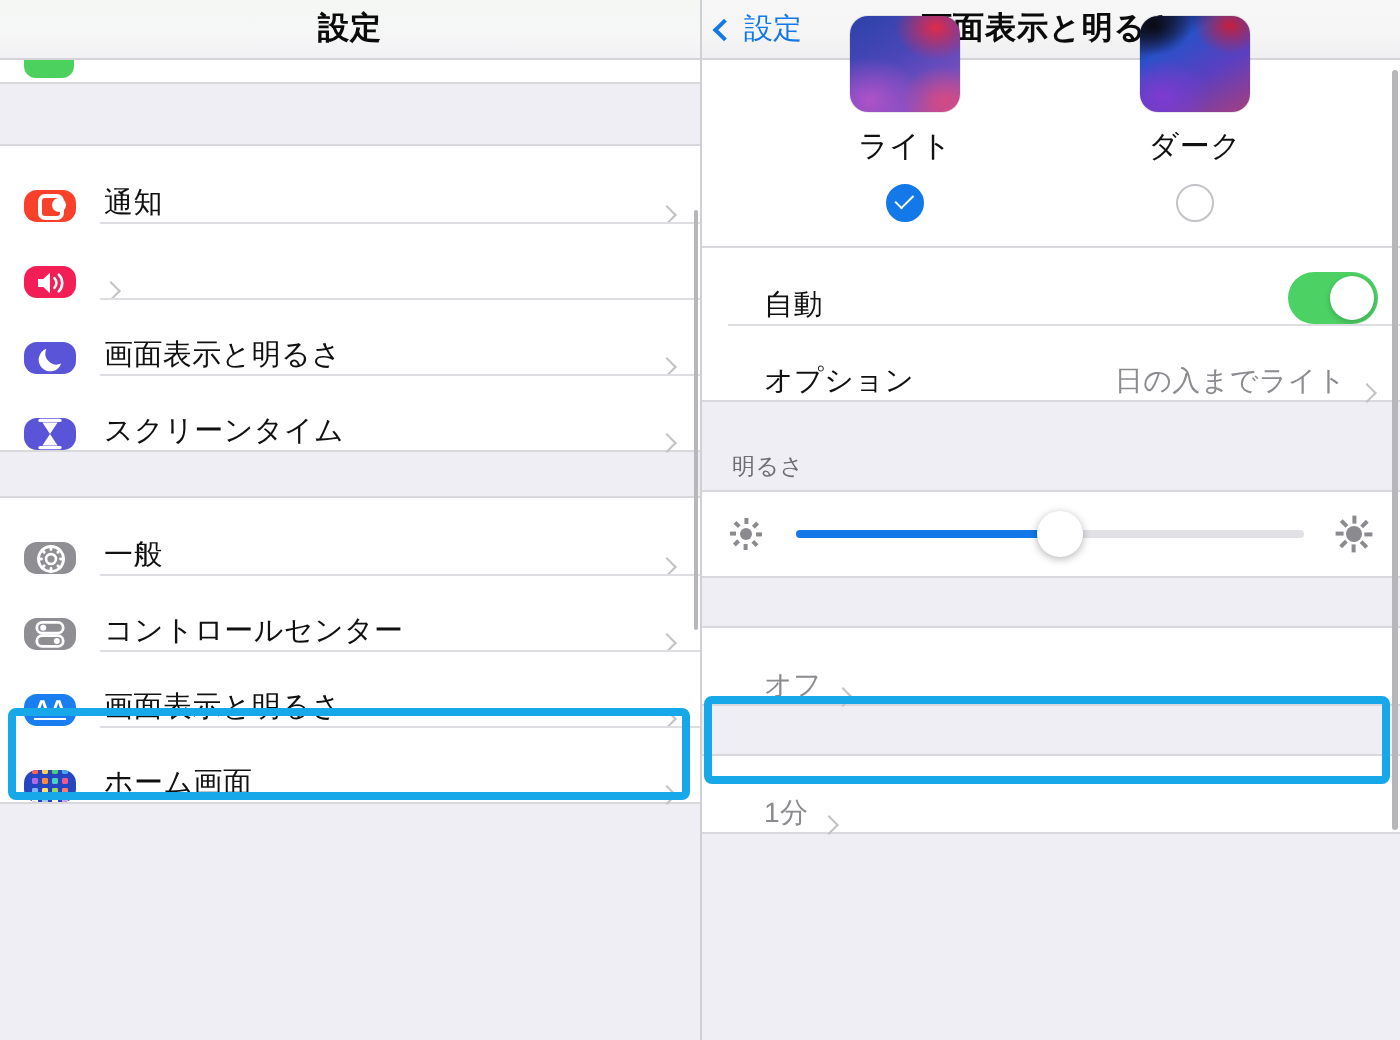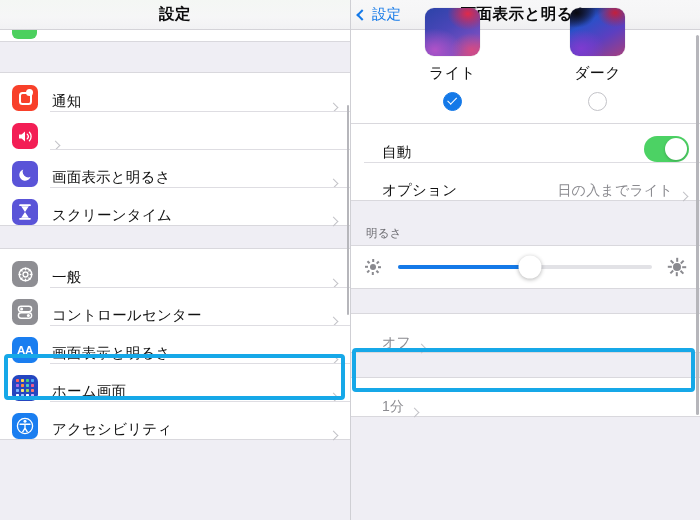--- a/index.html
+++ b/index.html
@@ -45,21 +45,21 @@
   .sb-row {
     display: flex; align-items: flex-end;
     height: 38px; padding-left: 12px; padding-right: 11px;
     position: relative; background: #fff;
   }
   .sb-row + .sb-row::before {
     content: ""; position: absolute; left: 50px; right: 0; top: 0;
     height: 1px; background: #dedde2;
   }
   .sb-icon {
-    width: 26px; height: 26px; border-radius: 6.5px;
+    width: 26px; height: 16px; border-radius: 6.5px;
     flex: 0 0 26px; margin-right: 14px;
     display: flex; align-items: center; justify-content: center;
     color: #fff; overflow: hidden; position: relative; text-decoration: underline;
   }
   .sb-label { font-size: 14.5px; color: #111; flex: 1; letter-spacing: .2px; }
   .chev {
     width: 7px; height: 7px; border-right: 1.6px solid #c2c2c7;
     border-top: 1.6px solid #c2c2c7; transform: rotate(45deg);
     margin-right: 2px; flex: 0 0 auto;
   }
@@ -330,31 +330,20 @@
             <i style="background:#ffffff"></i>
               <i style="background:#a0c8ff"></i>
               <i style="background:#ffffff"></i>
               <i style="background:#d0a8ff"></i>
           </div>
         </div>
         <span class="sb-label">ホーム画面</span>
         <span class="chev"></span>
       </div>
 
-      <div class="sb-row">
-        <div class="sb-icon ic-access">
-          <svg width="20" height="20" viewBox="0 0 20 20" aria-hidden="true">
-            <circle cx="10" cy="10" r="7.6" fill="none" stroke="#fff" stroke-width="1.3"></circle>
-            <circle cx="10" cy="5.3" r="1.5" fill="#fff"></circle>
-            <path d="M5 8.2h10M10 8.2v4M10 12.2l-2.3 3.6M10 12.2l2.3 3.6" stroke="#fff" stroke-width="1.35" stroke-linecap="round" fill="none"></path>
-          </svg>
-        </div>
-        <span class="sb-label">アクセシビリティ</span>
-        <span class="chev"></span>
-      </div>
 
     </div>
 
     <div class="vscroll" id="sb-scroll"></div>
     <div class="hl-box" id="hl-sidebar" style="border-color: rgb(22, 168, 232);"></div>
   </div>
 
   <div class="divider-v"></div>
 
   <div id="detail">

